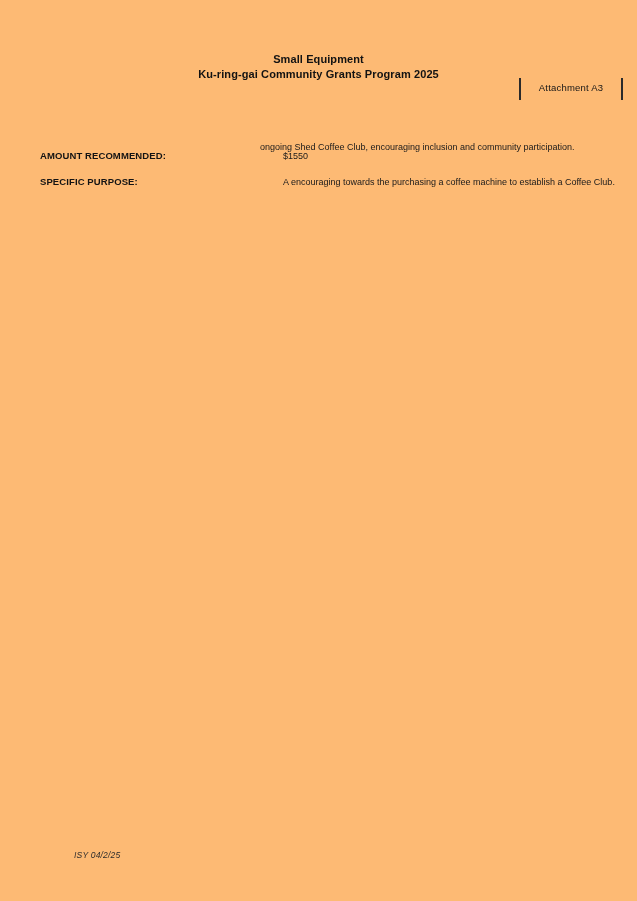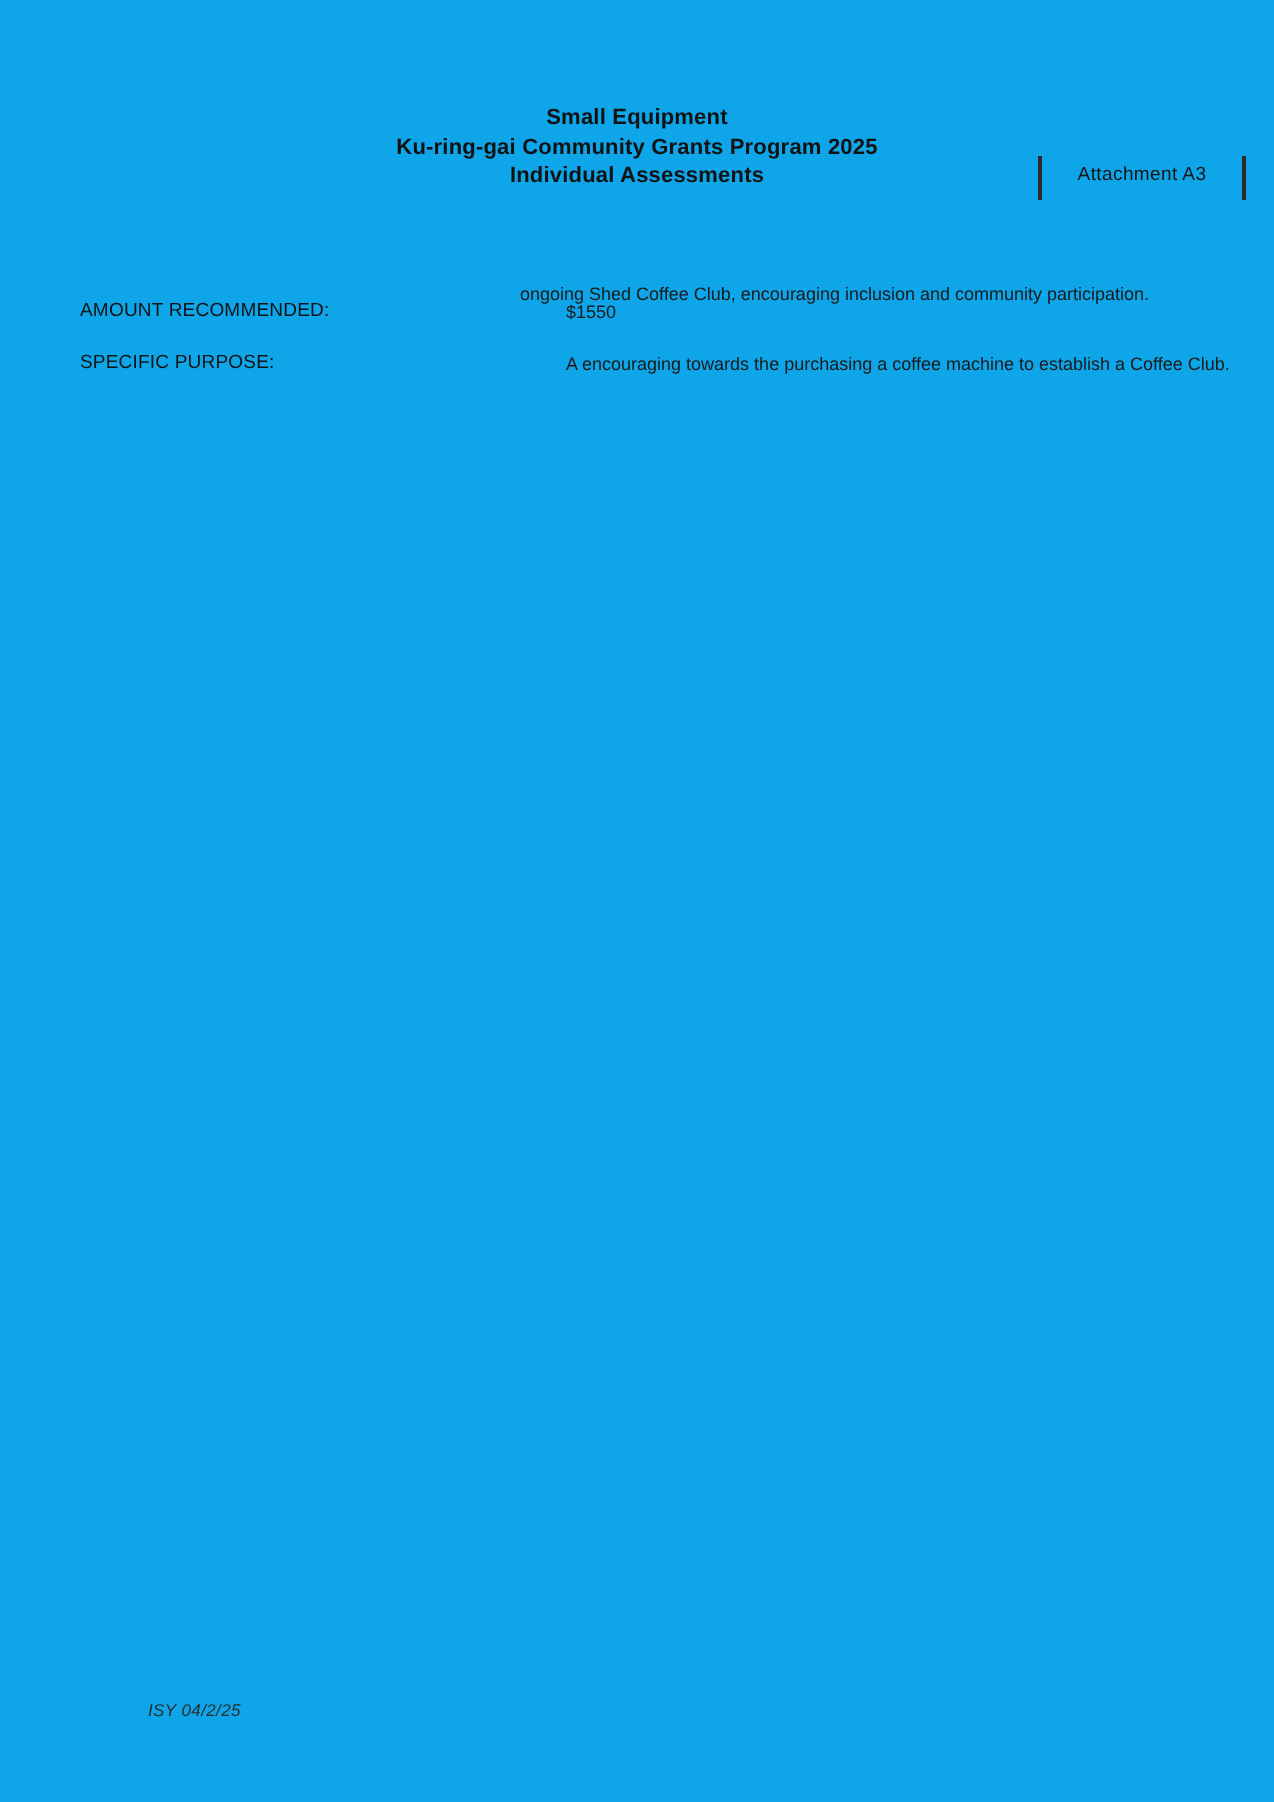--- a/index.html
+++ b/index.html
@@ -12,21 +12,21 @@
     height: 901px;
     position: relative;
     font-family: "Liberation Sans", sans-serif;
     color: #1d1d1d;
     overflow: hidden;
   }
 
   .page {
     position: absolute;
     inset: 0;
-    background: #0ea5e9;
+    background: #fdba74;
   }
 
   
   .doc-header {
     position: absolute;
     top: 52px;
     left: 0;
     right: 0;
     text-align: center;
   }
@@ -90,21 +90,21 @@
     right: 0;
   }
   .field-row.amount { top: 38px; }
   .field-row.purpose { top: 64px; }
 
   .field-label {
     position: absolute;
     left: 0;
     top: 0;
     font-size: 9.5px;
-    font-weight: normal;
+    font-weight: bold;
     letter-spacing: 0.1px;
     color: #131313;
     white-space: nowrap;
   }
   .field-value {
     position: absolute;
     left: 220px;
     top: 0;
     width: 350px;
     font-size: 9px;
@@ -125,21 +125,20 @@
   }
 </style>
 </head>
 <body>
 
 <div class="page">
 
   <div class="doc-header">
     <div class="line">Small Equipment</div>
     <div class="line">Ku-ring-gai Community Grants Program 2025</div>
-    <div class="line">Individual Assessments</div>
   </div>
 
   <div class="attachment-box">
     <div class="bar left"></div>
     <div class="bar right"></div>
     <div class="att-label">Attachment A3</div>
   </div>
 
   <div class="content">
 

